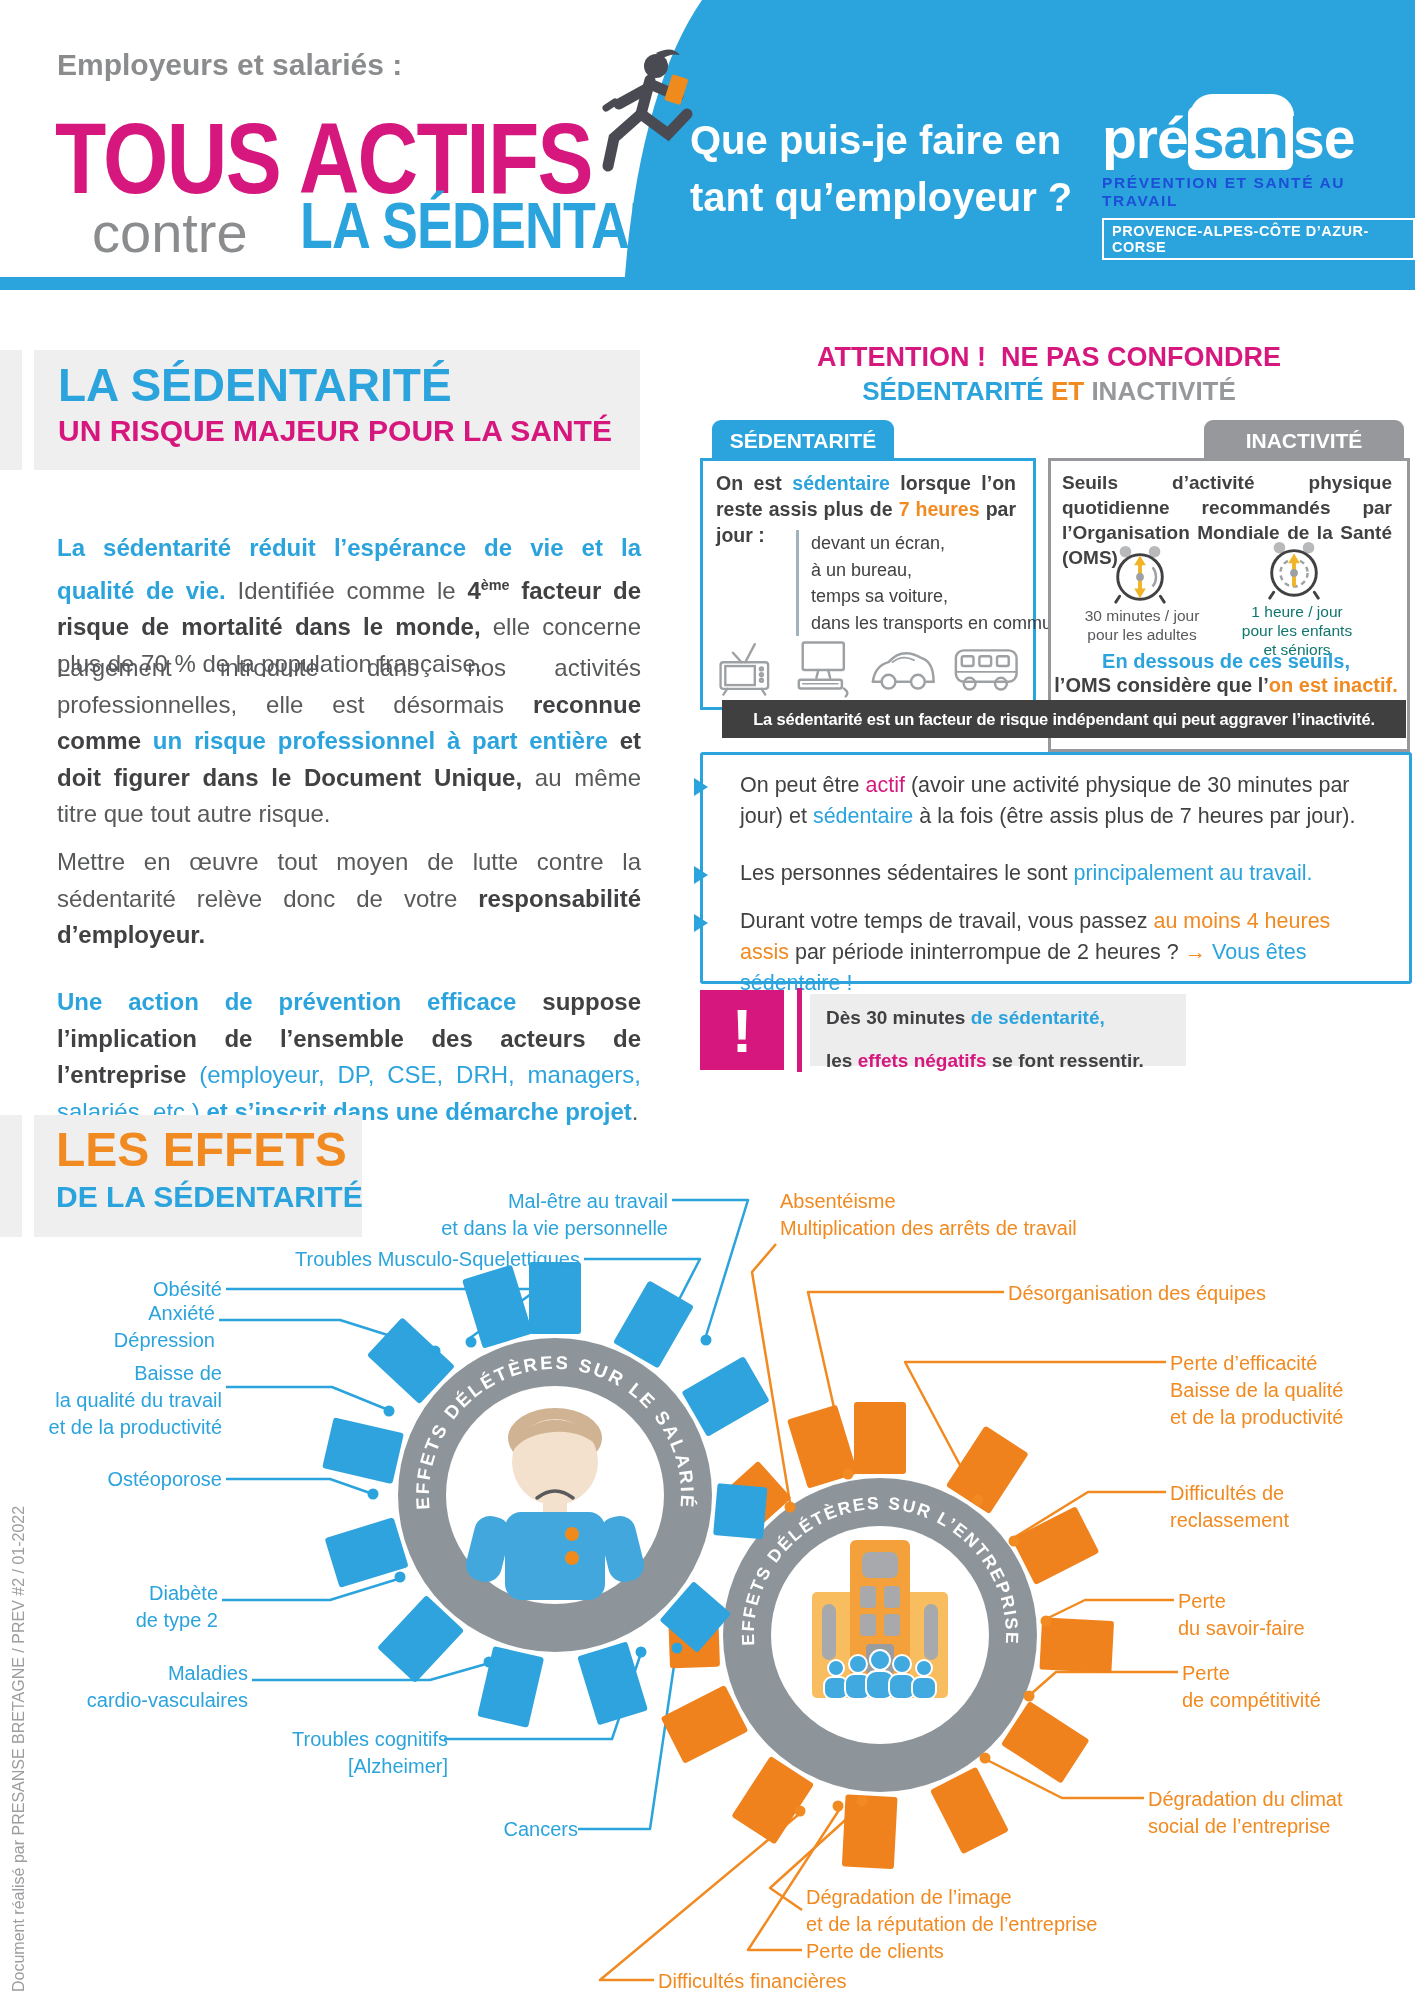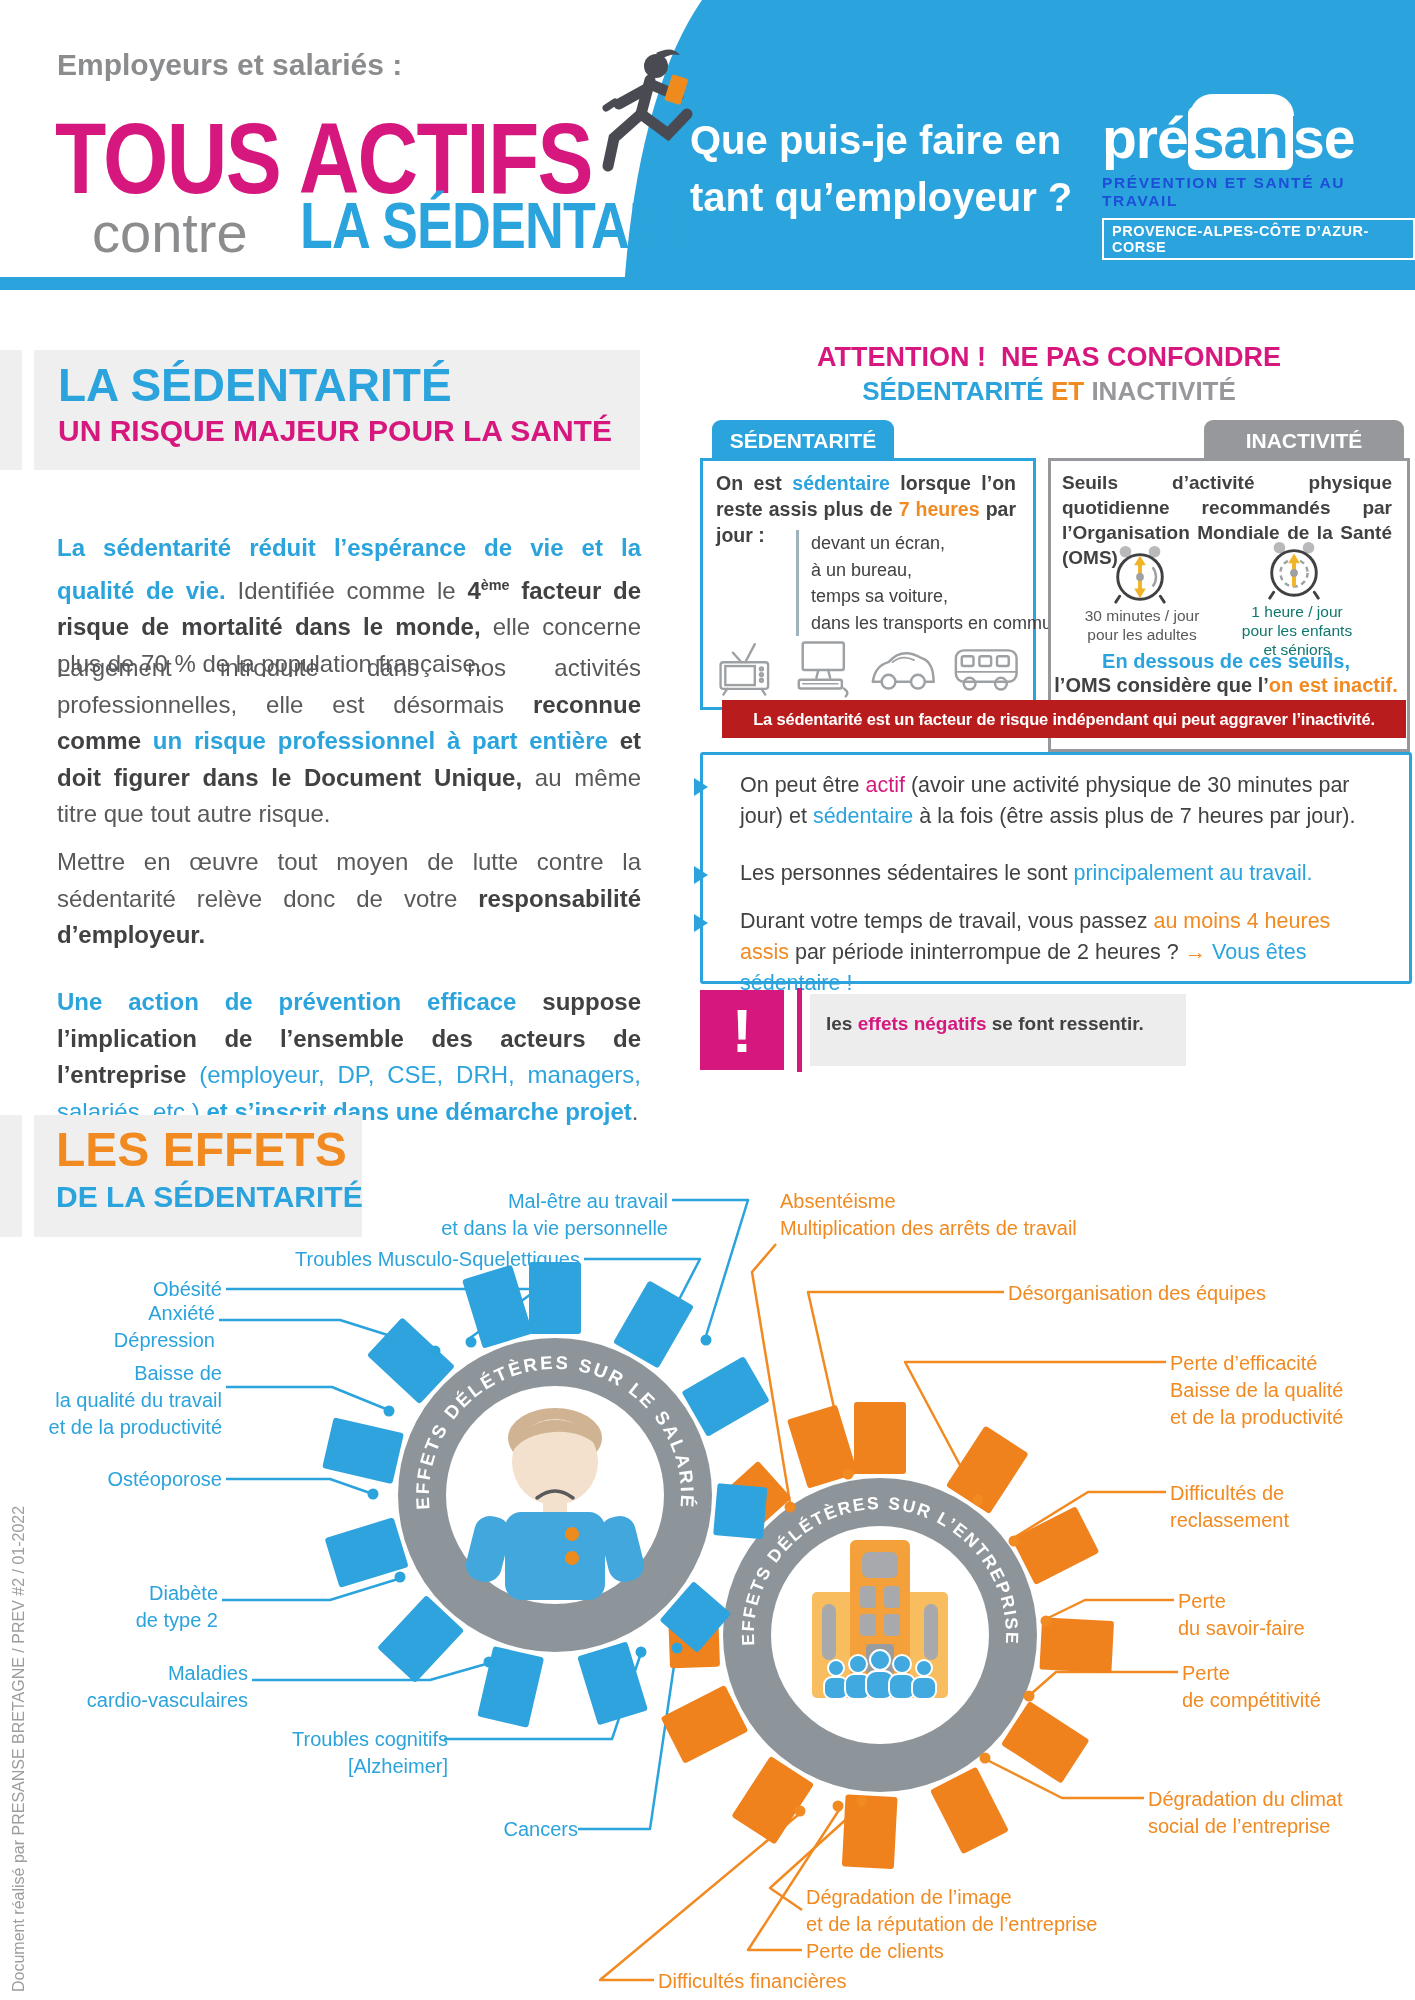--- a/index.html
+++ b/index.html
@@ -160,33 +160,34 @@
     </g>
   </svg>
   <div class="abs" style="left:1072px;top:606px;width:140px;text-align:center;font-size:15.5px;line-height:19px;color:#58595B;white-space:pre-line;">30 minutes / jour
 pour les adultes</div>
   <div class="abs" style="left:1232px;top:602px;width:130px;text-align:center;font-size:15.5px;line-height:19px;color:#0f766e;white-space:pre-line;">1 heure / jour
 pour les enfants
 et séniors</div>
   <div class="abs" style="left:1048px;top:650px;width:356px;text-align:center;font-size:20px;font-weight:700;color:#2BA3DC;">En dessous de ces seuils,</div>
   <div class="abs" style="left:1048px;top:674px;width:356px;text-align:center;font-size:20px;"><span class="r-db">l’OMS considère que l’</span><span class="r-ob">on est inactif.</span></div>
 
-  <div class="abs" style="left:722px;top:700px;width:684px;height:38px;background:#b91c1c;display:flex;align-items:center;justify-content:center;font-size:16.5px;font-weight:700;color:#fff;letter-spacing:-0.2px;">La sédentarité est un facteur de risque indépendant qui peut aggraver l’inactivité.</div>
+  <div class="abs" style="left:722px;top:700px;width:684px;height:38px;background:#404040;display:flex;align-items:center;justify-content:center;font-size:16.5px;font-weight:700;color:#fff;letter-spacing:-0.2px;">La sédentarité est un facteur de risque indépendant qui peut aggraver l’inactivité.</div>
 
   <div class="abs" style="left:700px;top:752px;width:706px;height:226px;border:3px solid #2BA3DC;border-radius:3px;background:#fff;"></div>
   <span class="tri" style="left:694px;top:778px;"></span>
   <span class="tri" style="left:694px;top:866px;"></span>
   <span class="tri" style="left:694px;top:914px;"></span>
   <div class="abs" style="left:740px;top:770px;width:645px;font-size:21.5px;line-height:31px;color:#414042;"><span>On peut être </span><span class="r-pk">actif</span><span> (avoir une activité physique de 30 minutes par jour) et </span><span class="r-bl">sédentaire</span><span> à la fois (être assis plus de 7 heures par jour).</span></div>
   <div class="abs" style="left:740px;top:858px;width:645px;font-size:21.5px;line-height:31px;color:#414042;"><span>Les personnes sédentaires le sont </span><span class="r-bl">principalement au travail.</span></div>
   <div class="abs" style="left:740px;top:906px;width:645px;font-size:21.5px;line-height:31px;color:#414042;"><span>Durant votre temps de travail, vous passez </span><span class="r-or">au moins 4 heures assis</span><span> par période ininterrompue de 2 heures ? </span><span class="r-or">→ </span><span class="r-bl">Vous êtes sédentaire !</span></div>
 
   <div class="abs" style="left:700px;top:990px;width:84px;height:80px;background:#D6187E;display:flex;align-items:center;justify-content:center;font-size:62px;font-weight:700;color:#fff;">!</div>
   <div class="abs" style="left:797px;top:988px;width:5px;height:84px;background:#D6187E;"></div>
   <div class="abs" style="left:810px;top:994px;width:376px;height:72px;background:#EDEDEE;">
+    <div style="padding:10px 0 0 16px;font-size:19px;font-weight:700;line-height:27px;"><span class="r-db">Dès 30 minutes </span><span class="r-bb">de sédentarité,</span></div>
     <div style="padding:0 0 0 16px;font-size:19px;font-weight:700;line-height:27px;margin-top:16px;"><span class="r-db">les </span><span class="r-pb">effets négatifs</span><span class="r-db"> se font ressentir.</span></div>
   </div>
 
   <div class="abs" style="left:0;top:1115px;width:22px;height:122px;background:#EFEFEF;"></div>
   <div class="abs" style="left:34px;top:1115px;width:328px;height:122px;background:#EFEFEF;"></div>
   <div class="abs" style="left:56px;top:1122px;font-size:48px;font-weight:700;color:#F18A21;">LES EFFETS</div>
   <div class="abs" style="left:56px;top:1180px;font-size:30px;font-weight:700;color:#2BA3DC;">DE LA SÉDENTARITÉ</div>
 
   <svg class="abs" style="left:0;top:1080px;" width="1415" height="920" viewBox="0 1080 1415 920">
     <defs>

